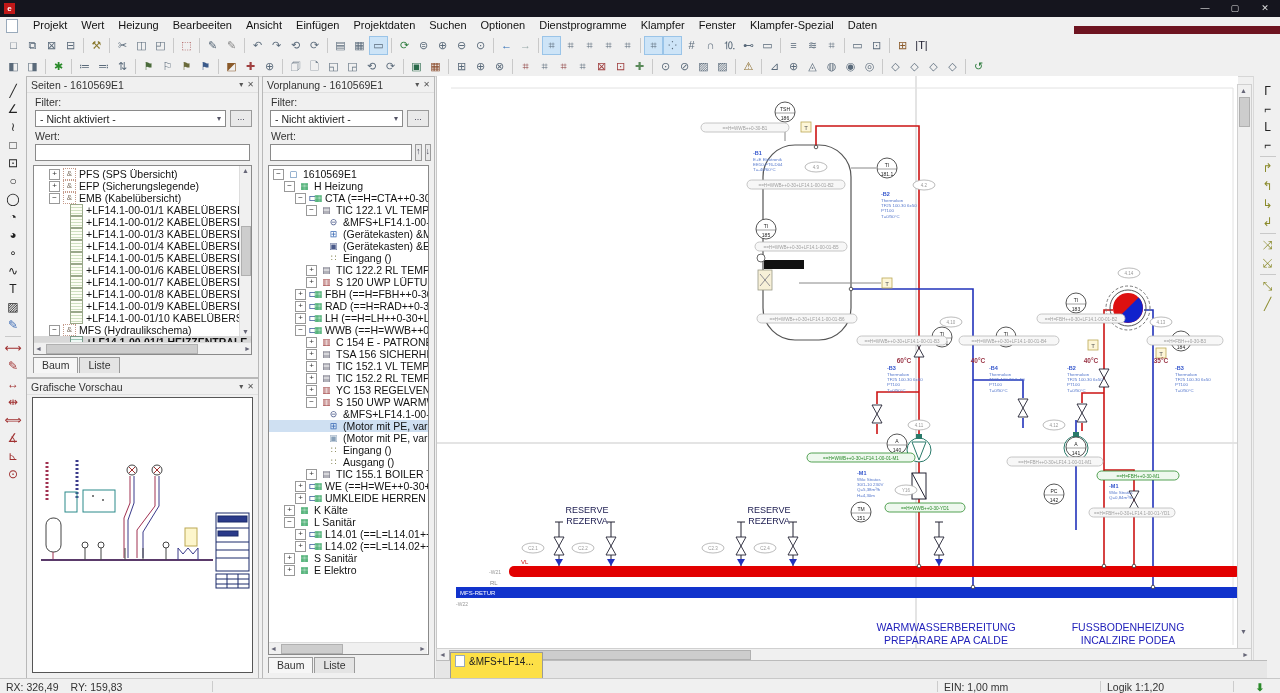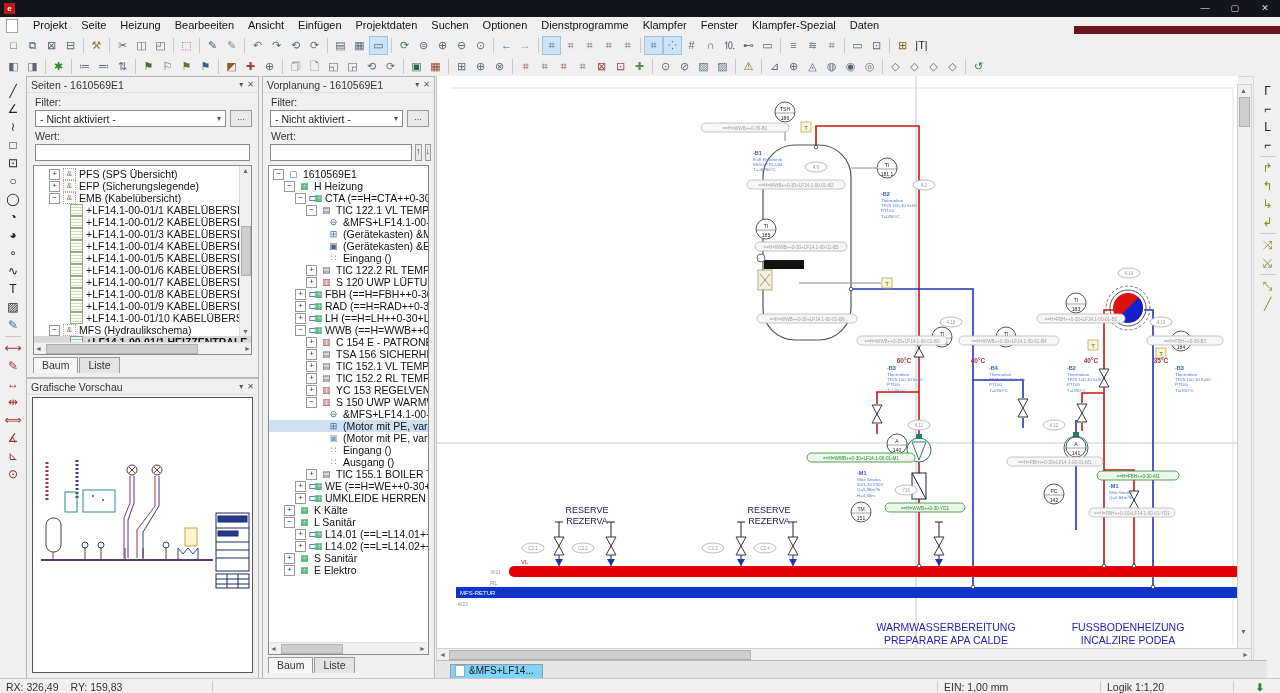--- a/index.html
+++ b/index.html
@@ -53,21 +53,21 @@
   .tabs{display:flex;align-items:flex-end;height:16px;}
   .tab{border:1px solid #9a9a9a;border-bottom:none;background:#e4e4e4;padding:1px 8px 2px 8px;font-size:10.5px;margin-right:1px;color:#333;}
   .tab.on{background:#f6f6f6;height:12px;font-weight:normal;}
   
   .sb{background:#f0f0f0;border:1px solid #d0d0d0;position:absolute;}
   .sb .thumb{position:absolute;background:#cdcdcd;border:1px solid #b0b0b0;}
   .sb .arr{position:absolute;color:#667;font-size:7px;line-height:9px;text-align:center;width:9px;height:9px;}
   
   #canvas{left:436px;top:76px;width:801px;height:572px;background:#fff;border-left:1px solid #c8c8c8;}
   #doc-tabstrip{left:436px;top:660px;width:817px;height:18px;background:#e6e6e6;border-top:1px solid #bbb;display:flex;align-items:flex-end;padding-left:14px;}
-  #doc-tab{background:#7dd3fc;border:1px solid #9a9a9a;border-bottom:none;height:14px;display:flex;align-items:flex-start;padding:0 8px 0 4px;font-size:10px;color:#222;}
+  #doc-tab{background:#fde047;border:1px solid #9a9a9a;border-bottom:none;height:14px;display:flex;align-items:flex-end;padding:0 8px 12px 4px;font-size:10px;color:#222;}
   #doc-tab .dicon{width:8px;height:10px;border:1px solid #9ab;background:#fff;margin-right:4px;}
   
   #statusbar{left:0;top:678px;width:1280px;height:15px;background:#f0f0f0;border-top:1px solid #c8c8c8;display:flex;align-items:center;font-size:10.5px;color:#333;}
   .st-sep{width:1px;height:11px;background:#ccc;margin:0 6px;}
   .sv-t{font-family:"Liberation Sans",sans-serif;}
 </style>
 </head>
 <body>
 
 <div id="app">
@@ -77,21 +77,21 @@
     <div id="wincontrols">
       <div class="winbtn">—</div>
       <div class="winbtn">▢</div>
       <div class="winbtn">✕</div>
     </div>
   </div>
 
   <div id="menubar" class="abs">
     <div id="menu-doc-icon"></div>
   <div class="menu-item">Projekt</div>
-      <div class="menu-item">Seite</div>
+      <div class="menu-item">Wert</div>
       <div class="menu-item">Heizung</div>
       <div class="menu-item">Bearbeeiten</div>
       <div class="menu-item">Ansicht</div>
       <div class="menu-item">Einfügen</div>
       <div class="menu-item">Projektdaten</div>
       <div class="menu-item">Suchen</div>
       <div class="menu-item">Optionen</div>
       <div class="menu-item">Dienstprogramme</div>
       <div class="menu-item">Klampfer</div>
       <div class="menu-item">Fenster</div>

